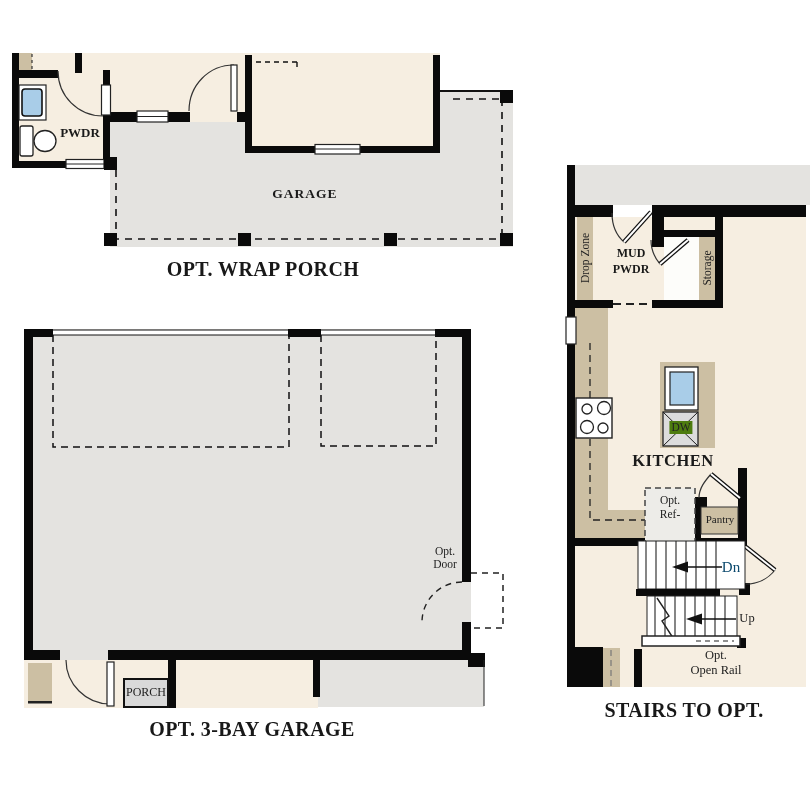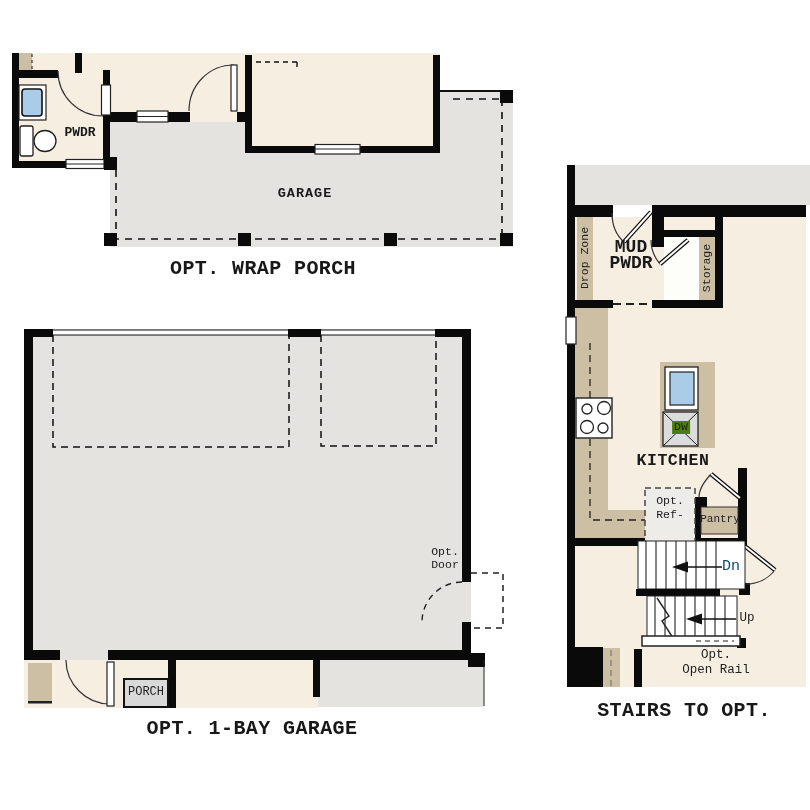--- a/index.html
+++ b/index.html
@@ -1,17 +1,17 @@
 <!DOCTYPE html>
 <html><head>
 <meta charset="utf-8">
 <style>
   html,body{margin:0;padding:0;background:#ffffff;}
   #canvas{position:relative;width:810px;height:810px;background:#ffffff;overflow:hidden;
-          font-family:Liberation Mono, monospace;border-radius:9px;}
+          font-family:Liberation Serif, serif;border-radius:9px;}
   #plan-svg{position:absolute;left:0;top:0;}
   .lbl{position:absolute;color:#1a1a1a;white-space:nowrap;text-align:center;
        transform:translateX(-50%);line-height:1.12;}
   .b{font-weight:bold;}
   .rot{transform:translate(-50%,-50%) rotate(-90deg);}
   .title{font-size:20px;font-weight:bold;letter-spacing:.4px;color:#181818;}
   .small{font-size:11.5px;color:#222;}
   .dwbg{background:#4d7c0f;padding:0 2px;}
 </style>
 </head>
@@ -275,24 +275,24 @@
 
 <div class="lbl b" style="left:80px;top:126px;font-size:13px;">PWDR</div>
 <div class="lbl b" style="left:305px;top:186px;font-size:13.5px;letter-spacing:1px;">GARAGE</div>
 <div class="lbl title" style="left:263px;top:258px;">OPT. WRAP PORCH</div>
 
 <div class="lbl small" style="left:445px;top:545px;line-height:13px;">
   <div>Opt.</div>
   <div>Door</div>
 </div>
 <div class="lbl" style="left:146px;top:686px;font-size:12px;color:#222;">PORCH</div>
-<div class="lbl title" style="left:252px;top:718px;">OPT. 1-BAY GARAGE</div>
+<div class="lbl title" style="left:252px;top:718px;">OPT. 3-BAY GARAGE</div>
 
 <div class="lbl small rot" style="left:585px;top:258px;">Drop Zone</div>
-<div class="lbl b" style="left:631px;top:239px;font-size:18px;line-height:16px;">
+<div class="lbl b" style="left:631px;top:245px;font-size:12px;line-height:16px;">
   <div>MUD</div>
   <div>PWDR</div>
 </div>
 <div class="lbl small rot" style="left:707px;top:268px;">Storage</div>
 <div class="lbl b" style="left:673px;top:452px;font-size:16.5px;letter-spacing:.5px;">KITCHEN</div>
 <div class="lbl small dwbg" style="left:681px;top:421px;">DW</div>
 <div class="lbl small" style="left:670px;top:494px;line-height:13.5px;">
   <div>Opt.</div>
   <div>Ref-</div>
 </div>

